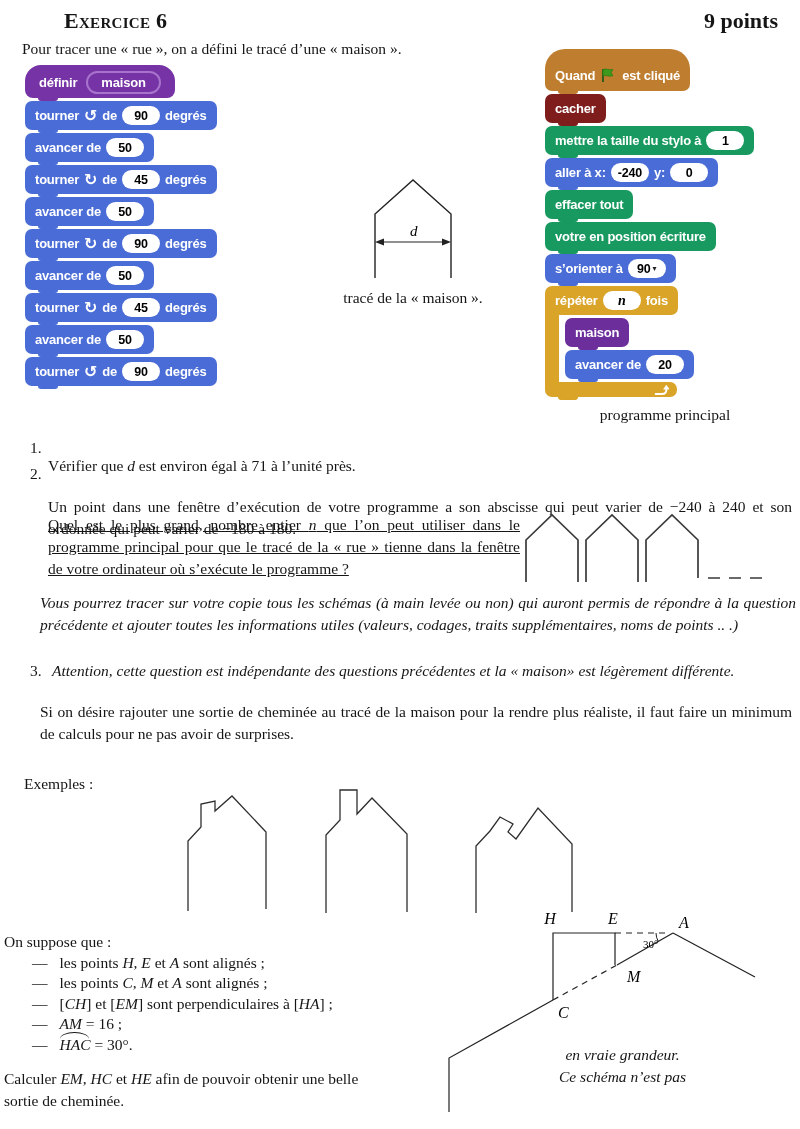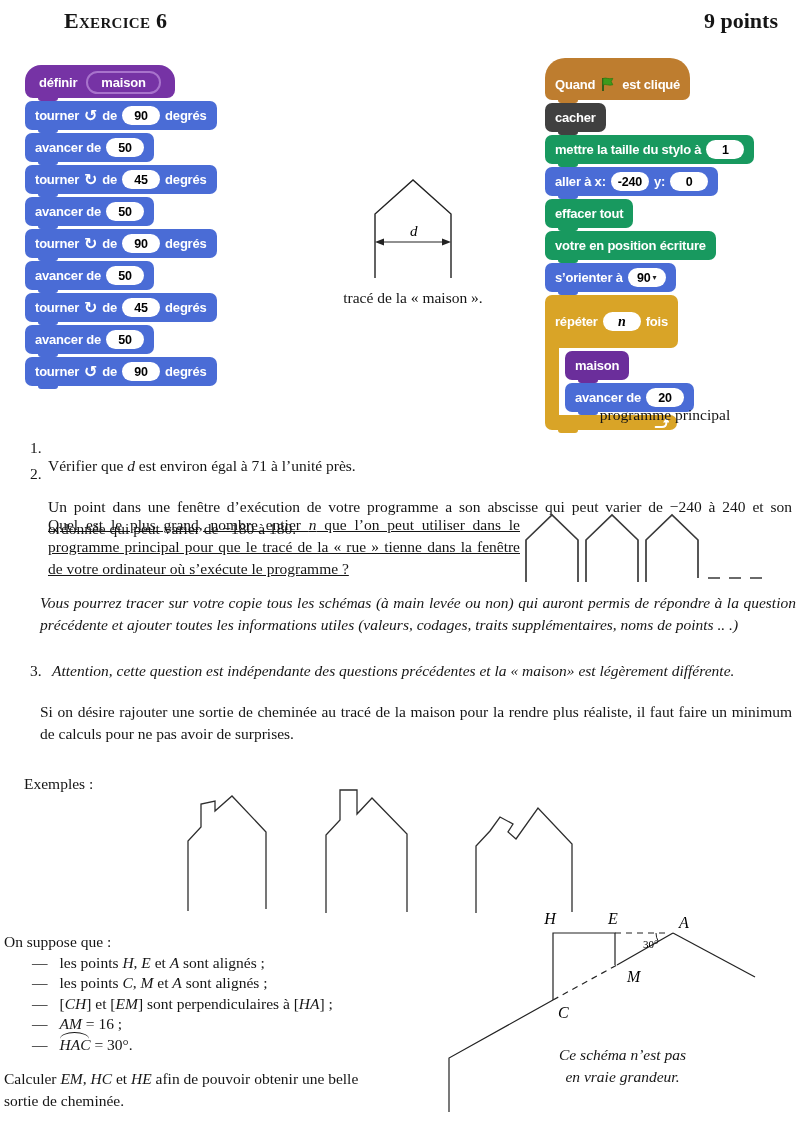--- a/index.html
+++ b/index.html
@@ -20,34 +20,34 @@
       border-top:1.4px solid #151515;border-radius:50% 50% 0 0 / 100% 100% 0 0;}
 
   
   .script{position:absolute;display:flex;flex-direction:column;align-items:flex-start;}
   .sb{position:relative;min-height:29px;display:flex;align-items:center;gap:5px;padding:0 10px;
       border-radius:7px;color:#fff;font-family:"Liberation Sans",sans-serif;font-weight:bold;
       font-size:13px;letter-spacing:-.2px;box-sizing:border-box;margin-top:3px;white-space:nowrap;}
   .sb::after{content:"";position:absolute;left:13px;bottom:-3px;width:20px;height:4px;
       background:inherit;border-radius:0 0 3px 3px;}
   .motion{background:#4A6CD6;}
-  .looks{background:#404040;}
+  .looks{background:#7f1d1d;}
   .pen{background:#18995F;}
-  .events{background:#BE7D2F;height:42px;border-radius:20px 20px 7px 7px;padding-top:11px;margin-top:16px;}
+  .events{background:#BE7D2F;height:42px;border-radius:20px 20px 7px 7px;padding-top:11px;margin-top:7px;}
   .define{background:#7633A5;height:33px;border-radius:16px 16px 8px 8px;gap:9px;padding:4px 14px 2px;margin-top:1px;}
   .defname{border:2px solid #A873CC;border-radius:15px;padding:2px 13px;}
   .custom{background:#6B2E9B;}
   .rot{font-family:"DejaVu Sans",sans-serif;font-size:16px;line-height:1;}
   .oval{background:#fff;color:#000;min-width:24px;height:19px;border-radius:10px;padding:0 7px;
         display:inline-flex;align-items:center;justify-content:center;font-size:12.5px;font-weight:bold;}
   .oval .dd{font-family:"DejaVu Sans",sans-serif;font-size:8px;margin-left:2px;color:#222;}
   .oval.nval{font-style:italic;font-family:"Liberation Serif",serif;font-size:14px;}
   .cblock{display:flex;flex-direction:column;align-items:flex-start;margin-top:3px;}
   .ctop{position:relative;background:#D9A427;min-height:29px;display:flex;align-items:center;gap:5px;
-        padding:12px 10px;border-radius:7px 7px 7px 0;color:#fff;font-family:"Liberation Sans",sans-serif;
+        padding:0 10px;border-radius:7px 7px 7px 0;color:#fff;font-family:"Liberation Sans",sans-serif;
         font-weight:bold;font-size:13px;letter-spacing:-.2px;}
   .cmid{display:flex;align-items:stretch;}
   .cspine{width:14px;background:#D9A427;}
   .cinner{padding:3px 0 3px 6px;display:flex;flex-direction:column;align-items:flex-start;}
   .cinner .sb{margin-top:0;}
   .cinner .sb + .sb{margin-top:3px;}
   .cbot{position:relative;width:132px;height:15px;background:#D9A427;border-radius:0 7px 7px 7px;
         display:flex;justify-content:flex-end;align-items:center;padding:0 8px;box-sizing:border-box;}
   .cbot::after{content:"";position:absolute;left:13px;bottom:-3px;width:20px;height:4px;
         background:#D9A427;border-radius:0 0 3px 3px;}
@@ -57,20 +57,21 @@
 </head>
 <body>
 
 <div class="page">
 
   <div class="hdr">
     <span class="sc">Exercice 6</span>
     <span>9 points</span>
   </div>
 
+  <div class="para noj" style="left:22px;top:38px;width:540px;">Pour tracer une « rue », on a défini le tracé d’une « maison ».</div>
 
   <div class="script" style="left:25px;top:64px;">
     <div class="sb define">
       <span>définir</span>
       <span class="defname">maison</span>
     </div>
     <div class="sb motion">
       <span>tourner</span>
       <span class="rot">↺</span>
       <span>de</span>
@@ -260,17 +261,17 @@
       <path d="M226,43 A17,17 0 0 0 228.3,51.4" stroke-width="1"></path>
     </g>
     <text x="120" y="34" font-size="16" font-style="italic" text-anchor="middle">H</text>
     <text x="183" y="34" font-size="16" font-style="italic" text-anchor="middle">E</text>
     <text x="254" y="38" font-size="16" font-style="italic" text-anchor="middle">A</text>
     <text x="197" y="92" font-size="16" font-style="italic">M</text>
     <text x="128" y="128" font-size="16" font-style="italic">C</text>
     <text x="213" y="58" font-size="11">30°</text>
   </svg>
   <div class="figcap it" style="left:505px;top:1044px;width:235px;">
+    <div>en vraie grandeur.</div>
     <div>Ce schéma n’est pas</div>
-    <div>en vraie grandeur.</div>
   </div>
 
 </div>
 
 </body></html>

